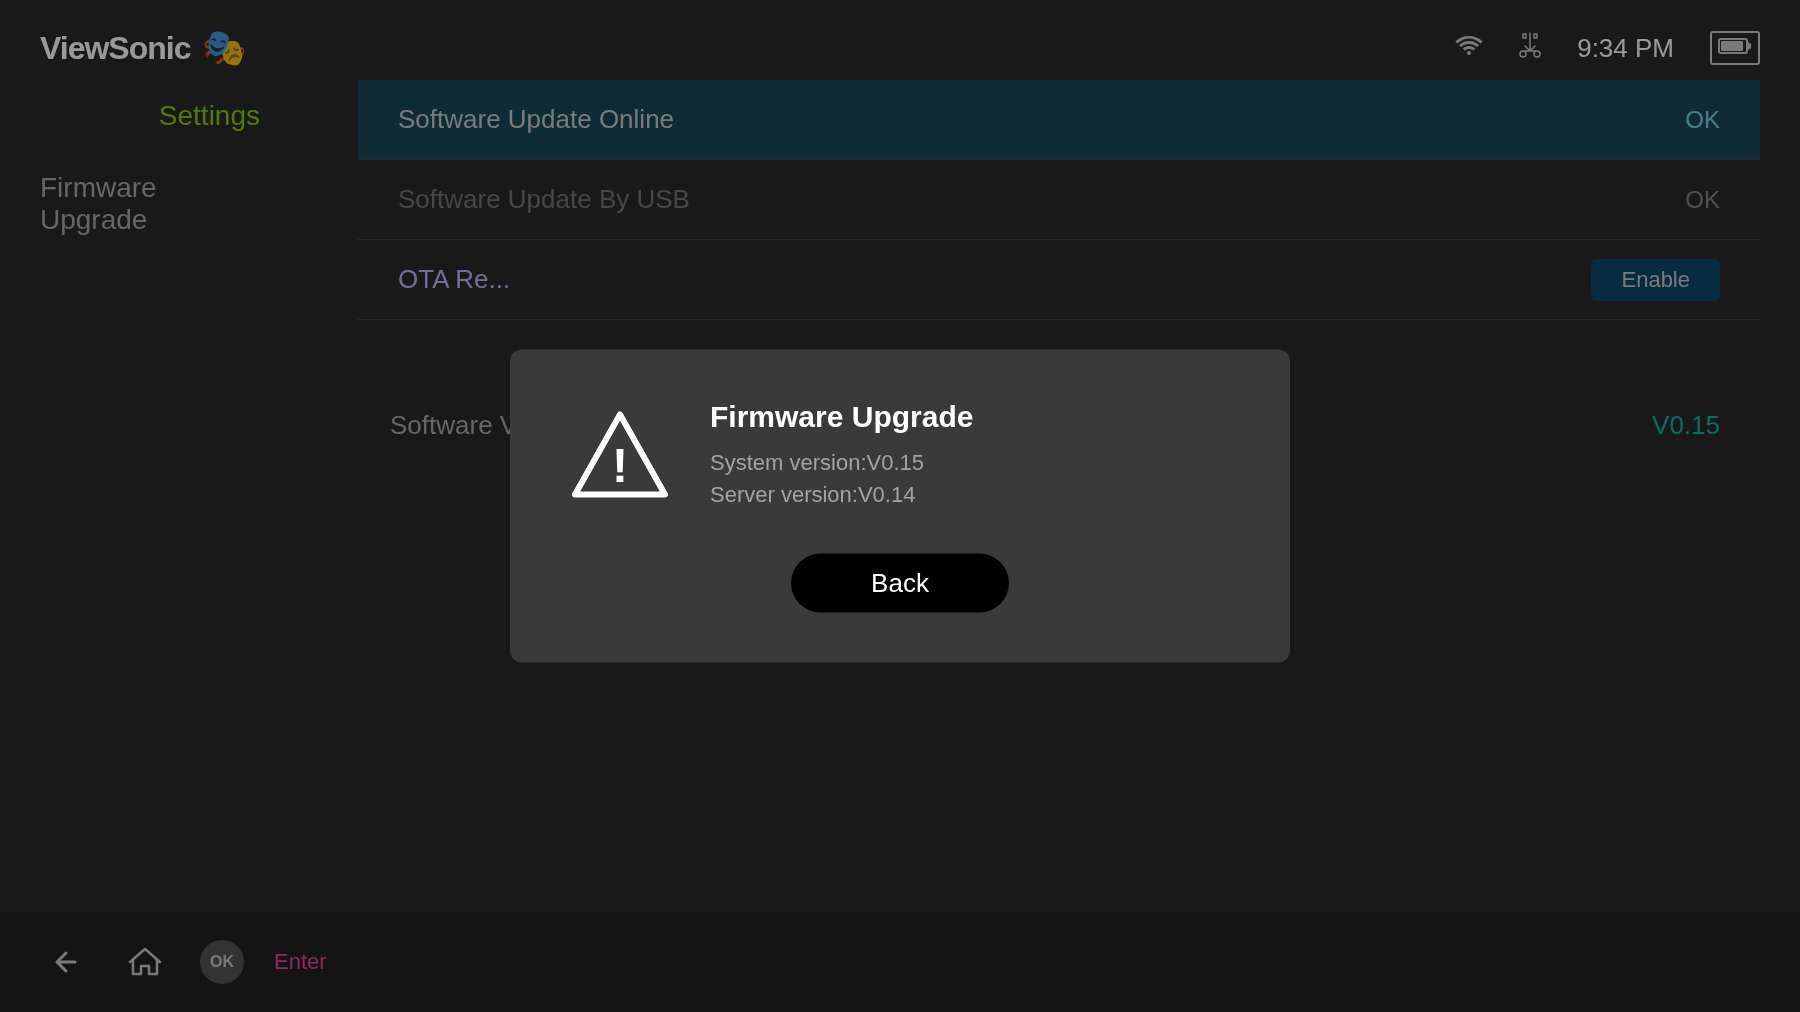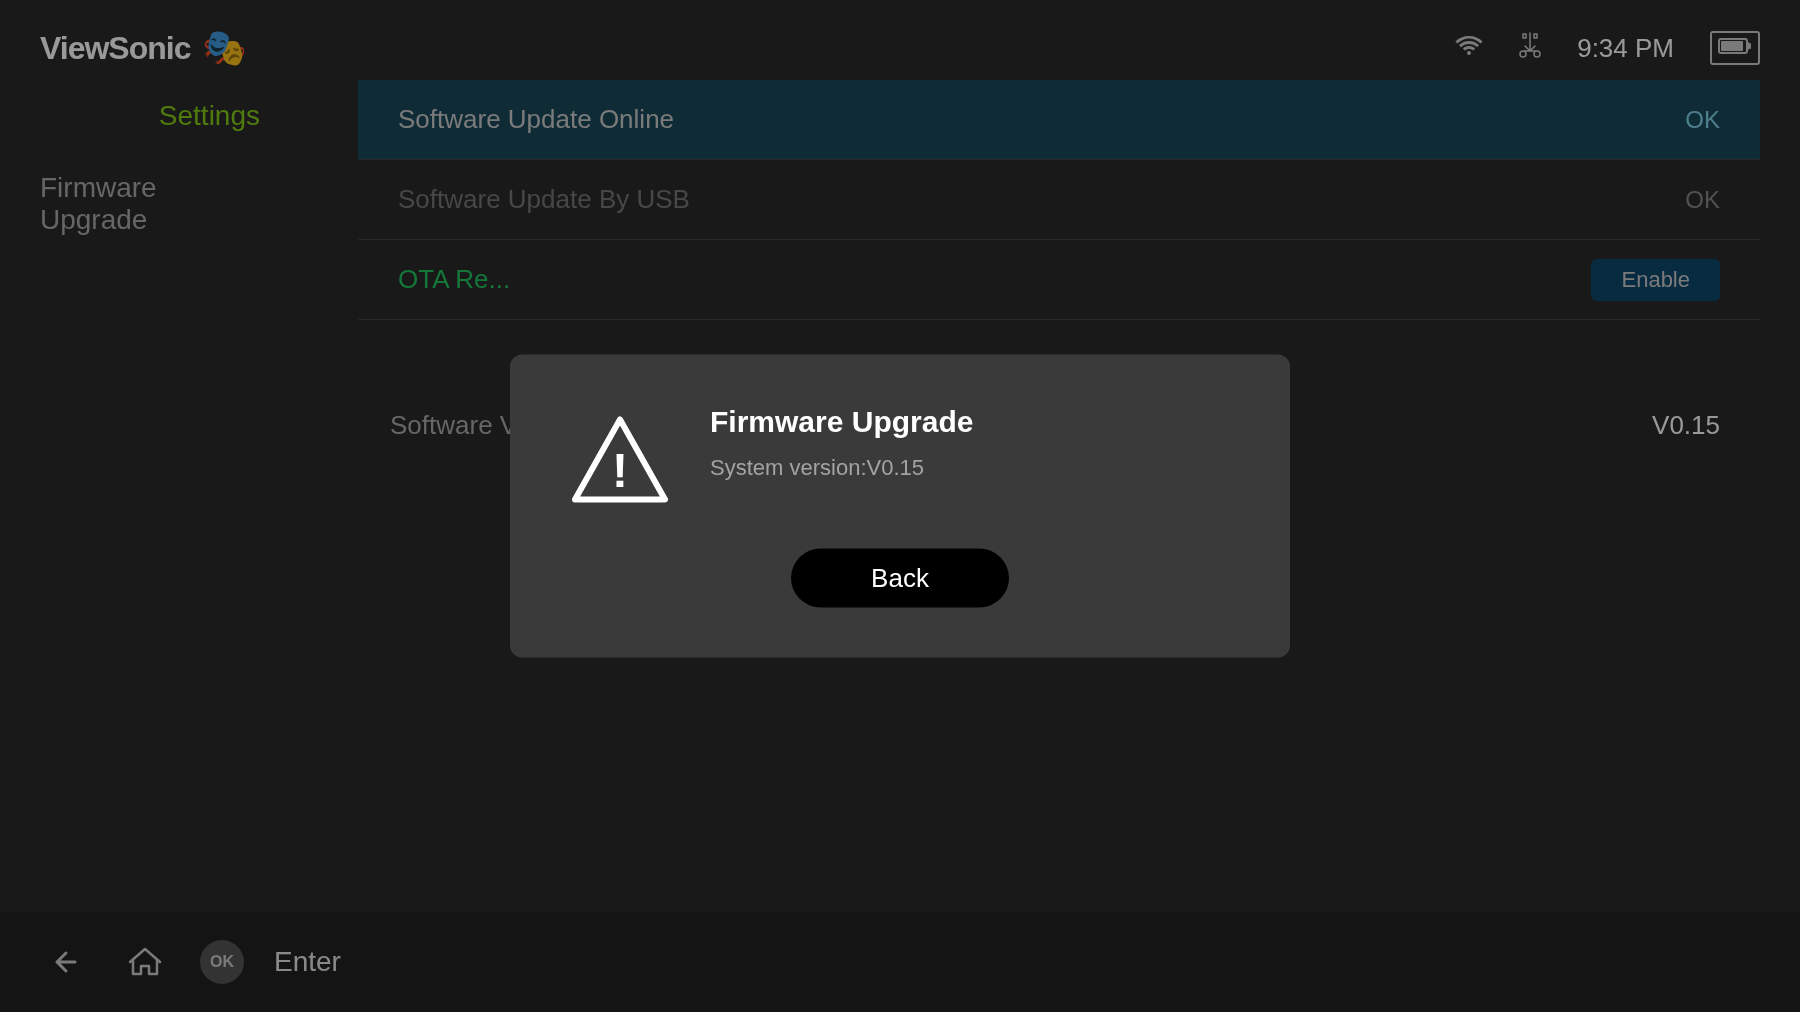--- a/index.html
+++ b/index.html
@@ -256,40 +256,40 @@
       display: flex;
       align-items: center;
       justify-content: center;
       font-size: 16px;
       font-weight: bold;
       color: #cccccc;
       cursor: pointer;
     }
 
     .enter-label {
-      font-size: 28px;
-      color: #e5e5e5;
+      font-size: 22px;
+      color: #ec4899;
     }
 
     
     .software-version-row {
       display: flex;
       align-items: center;
       justify-content: space-between;
       padding: 30px 40px;
     }
 
     .version-label {
       font-size: 26px;
       color: #aaaaaa;
     }
 
     .version-value {
       font-size: 26px;
-      color: #ffffff;
+      color: #14b8a6;
     }
   </style>
 </head>
 <body>
 
 <div class="top-bar">
   <div class="logo-area">
     <span class="logo-text">ViewSonic</span>
     <span class="logo-mascot">🎭</span>
   </div>
@@ -327,21 +327,21 @@
     <span class="menu-label">Software Update Online</span>
     <button class="ok-button-inline">OK</button>
   </div>
 
   <div class="menu-row">
     <span class="menu-label" style="color: #777;">Software Update By USB</span>
     <button class="ok-button-inline dark">OK</button>
   </div>
 
   <div class="menu-row">
-    <span class="menu-label" style="color: #22c55e;">OTA Re...</span>
+    <span class="menu-label" style="color: #c4b5fd;">OTA Re...</span>
     <button class="enable-button">Enable</button>
   </div>
 
   <div style="height: 60px;"></div>
 
   <div class="software-version-row">
     <span class="version-label">Software Version</span>
     <span class="version-value">V0.15</span>
   </div>
 </div>
@@ -352,20 +352,21 @@
   <div class="dialog-inner">
     <div class="warning-icon">
       <svg viewBox="0 0 100 90" xmlns="http://www.w3.org/2000/svg">
         <polygon points="50,5 95,85 5,85" fill="none" stroke="white" stroke-width="6" stroke-linejoin="round"></polygon>
         <text x="50" y="72" font-size="48" text-anchor="middle" fill="white" font-weight="bold">!</text>
       </svg>
     </div>
     <div class="dialog-content">
       <div class="dialog-title">Firmware Upgrade</div>
       <div class="dialog-line">System version:V0.15</div>
+      <div class="dialog-line">Server version:V0.14</div>
     </div>
   </div>
   <button class="back-button">Back</button>
 </div>
 
 <div class="bottom-bar">
   <div class="nav-btn">
     <svg viewBox="0 0 40 40" xmlns="http://www.w3.org/2000/svg">
       <path d="M30 20H12M12 20l9-9M12 20l9 9" stroke="#cccccc" stroke-width="3" stroke-linecap="round" stroke-linejoin="round" fill="none"></path>
     </svg>

